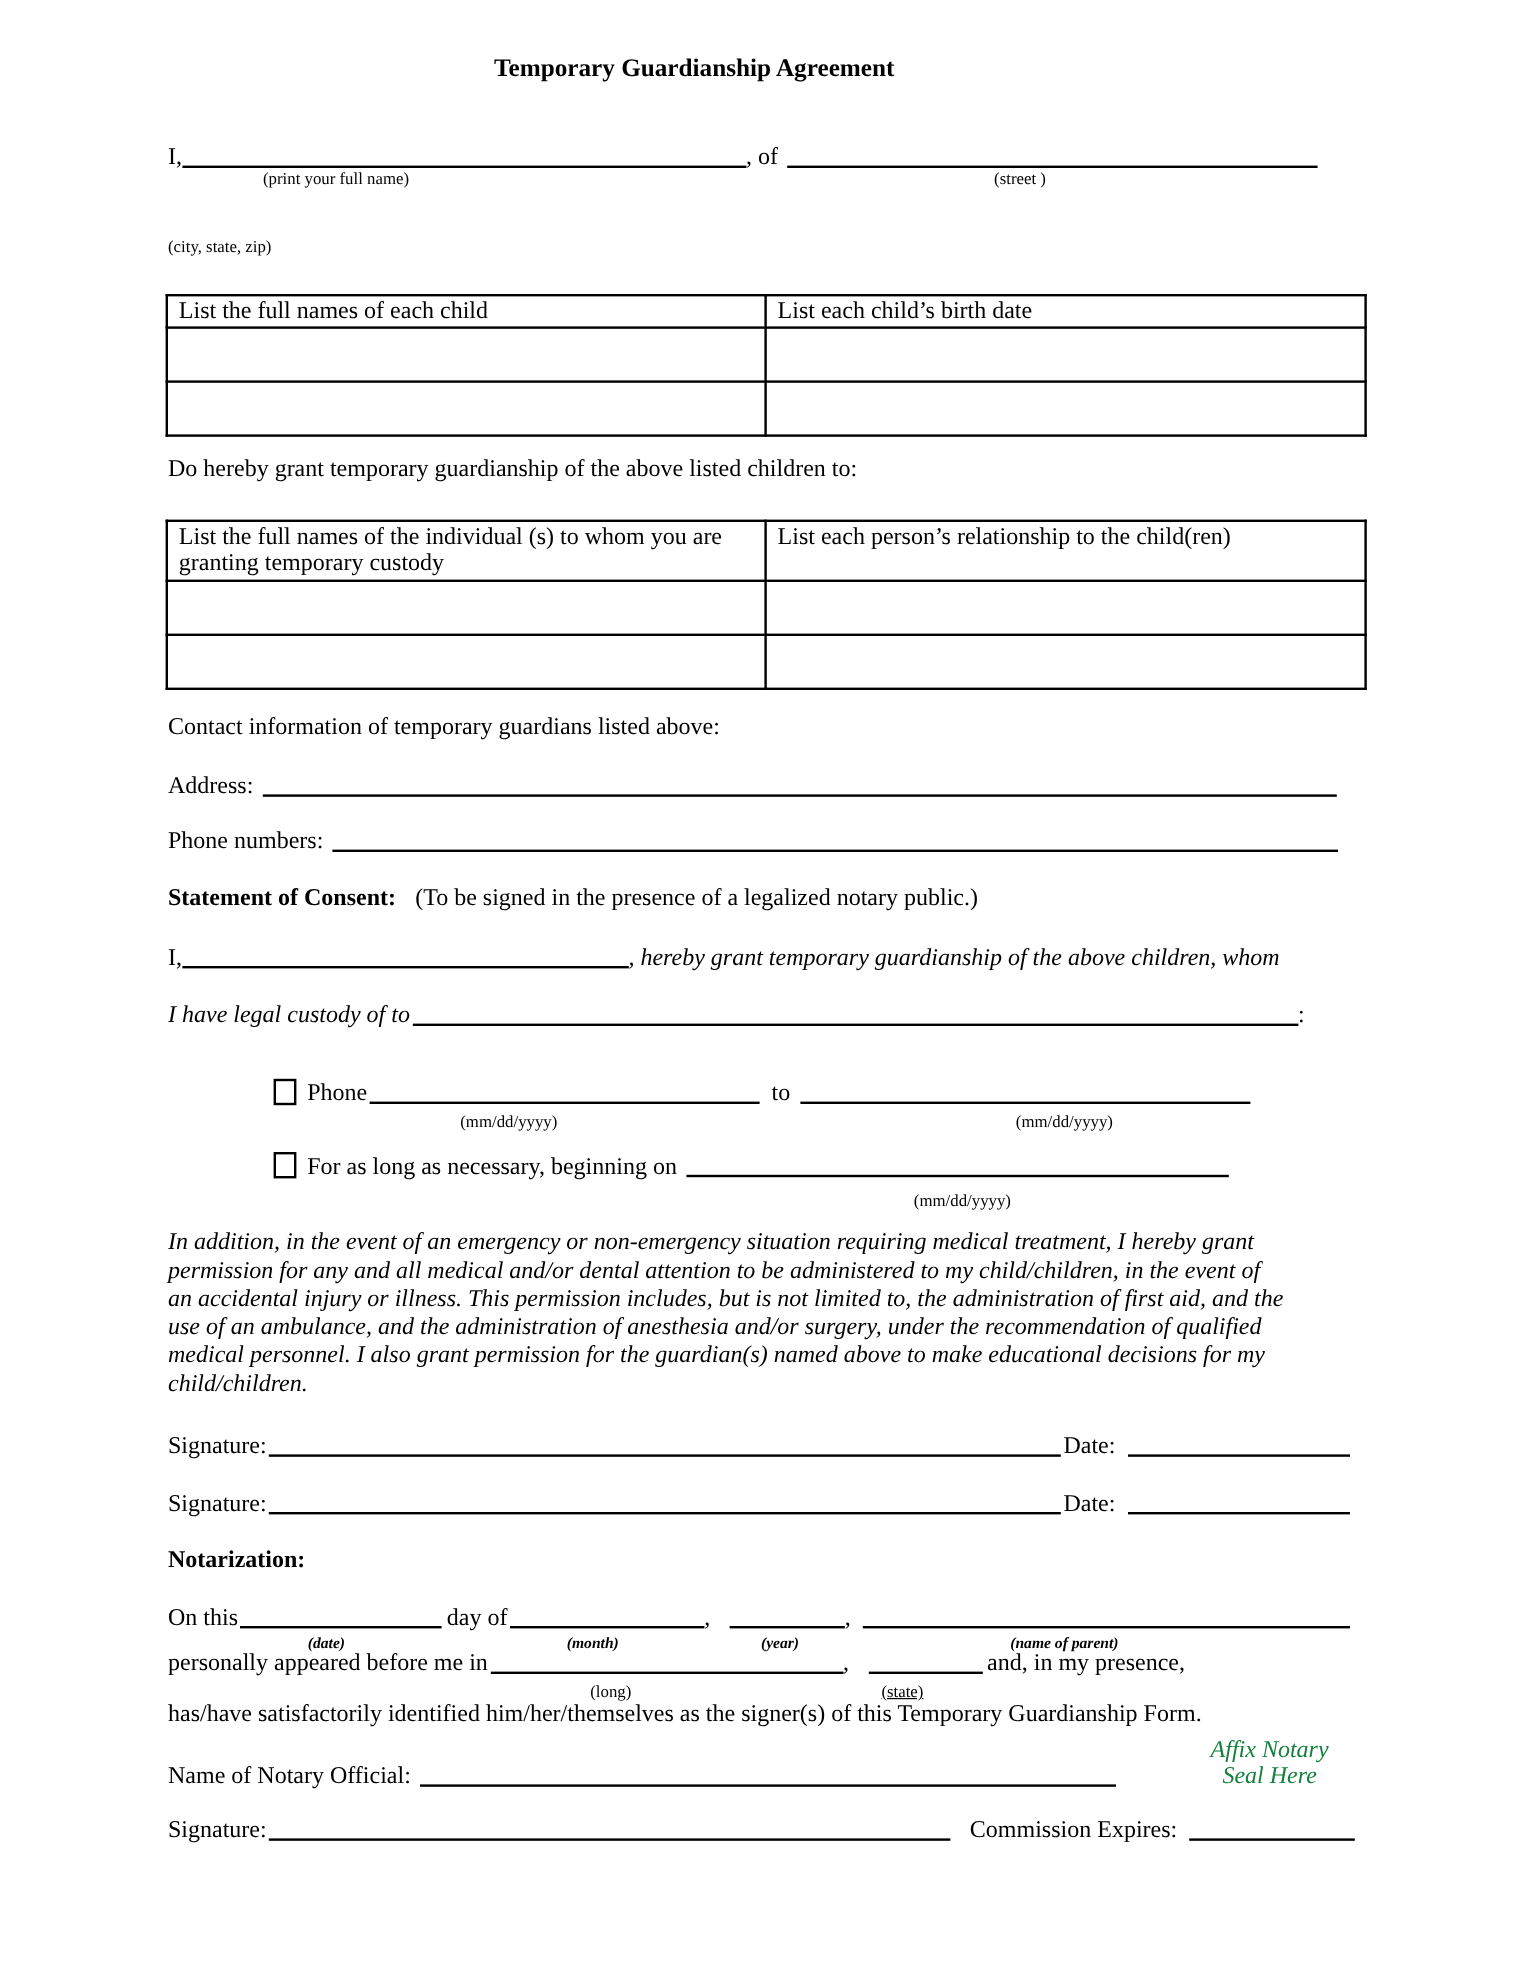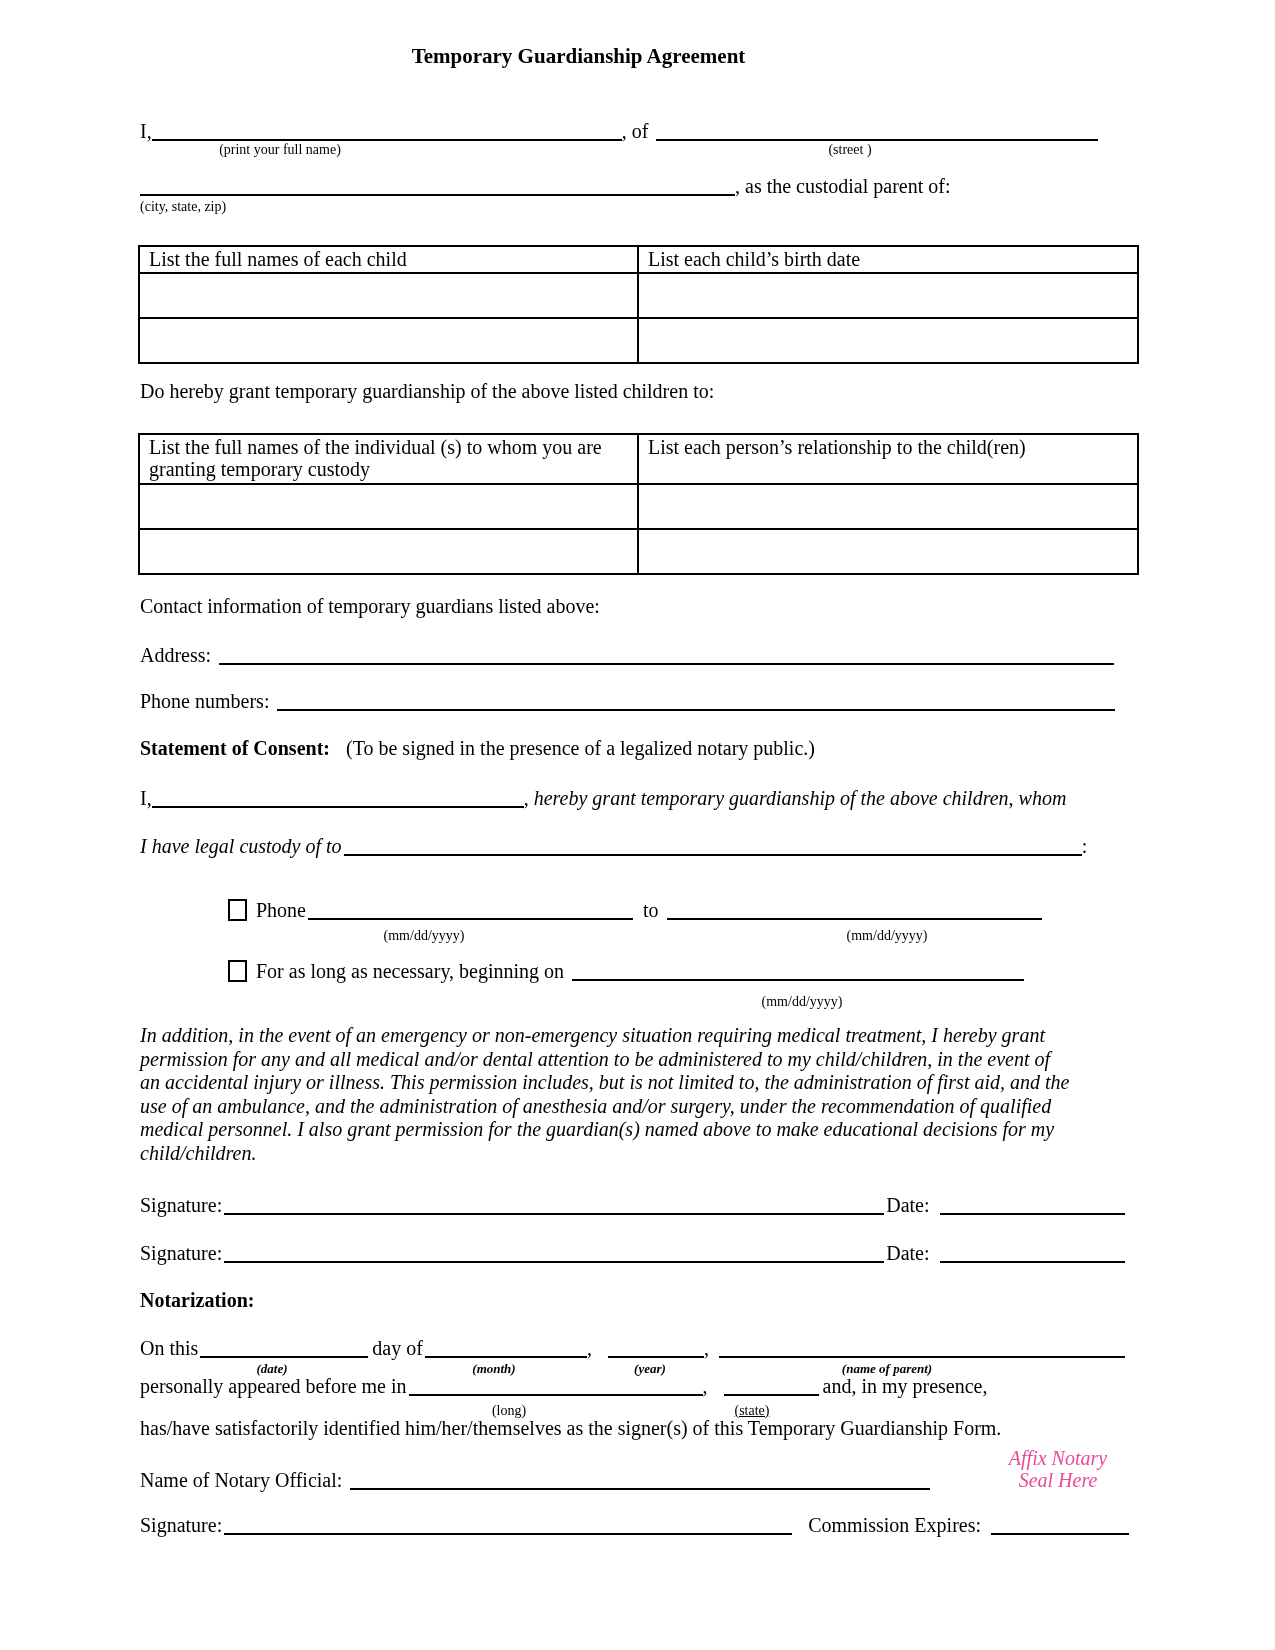--- a/index.html
+++ b/index.html
@@ -33,23 +33,20 @@
 <div class="page">
 
   <div class="row title">Temporary Guardianship Agreement</div>
 
   <div class="row" style="left:140px; top:120px;">
     <span>I,</span><span class="u" style="width:470px;"></span><span>, of</span><span class="u ml8" style="width:442px;"></span>
   </div>
   <div class="sub ctr" style="left:280px; top:143px;">(print your full name)</div>
   <div class="sub ctr" style="left:850px; top:143px;">(street )</div>
 
-  <div class="row" style="left:140px; top:175px;">
-    <span class="u" style="width:595px;"></span><span>, as the custodial parent of:</span>
-  </div>
   <div class="sub" style="left:140px; top:200px;">(city, state, zip)</div>
 
   <table class="grid" style="top:245px;">
     <colgroup>
         <col style="width:499px;">
         <col style="width:500px;">
       </colgroup>
     <tbody>
         <tr>
       <td class="hdr">List the full names of each child</td>
@@ -149,21 +146,21 @@
   <div class="sub ctr bi" style="left:887px; top:1362px;">(name of parent)</div>
 
   <div class="row" style="left:140px; top:1375px;">
     <span>personally appeared before me in</span><span class="u ml2" style="width:294px;"></span><span>,</span><span class="u ml6" style="width:95px;"></span><span class="ml4">and, in my presence,</span>
   </div>
   <div class="sub ctr" style="left:509px; top:1404px;">(long)</div>
   <div class="sub ctr" style="left:752px; top:1404px;text-decoration:underline;">(state)</div>
 
   <div class="row" style="left:140px; top:1417px;">has/have satisfactorily identified him/her/themselves as the signer(s) of this Temporary Guardianship Form.</div>
 
-  <div class="seal-note" style="color: #ec4899;">
+  <div class="seal-note" style="color: #15803d;">
     <div>Affix Notary</div>
     <div>Seal Here</div>
   </div>
 
   <div class="row" style="left:140px; top:1469px;">
     <span>Name of Notary Official:</span><span class="u ml8" style="width:580px;"></span>
   </div>
 
   <div class="row" style="left:140px; top:1514px;">
     <span>Signature:</span><span class="u ml2" style="width:568px;"></span><span class="ml6">Commission Expires:</span><span class="u ml10" style="width:138px;"></span>

